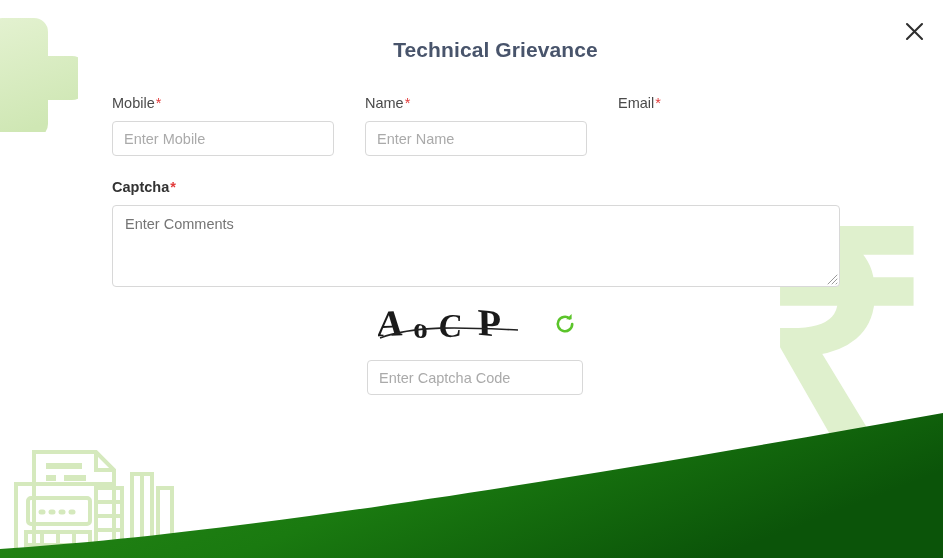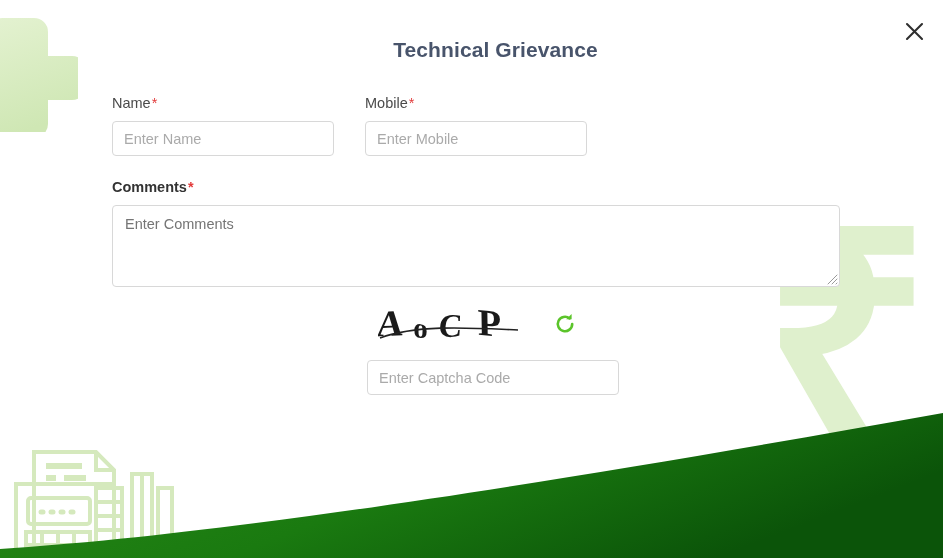--- a/index.html
+++ b/index.html
@@ -201,21 +201,21 @@
     cursor: pointer;
     display: flex;
     align-items: center;
     justify-content: center;
   }
 
   .captcha-input-wrap {
     position: absolute;
     top: 360px;
     left: 367px;
-    width: 252px;
+    width: 216px;
   }
 </style>
 </head>
 <body>
 
 <div class="modal">
 
   <div class="bg-layer">
 
     <svg class="deco-plus" viewBox="0 0 120 120">
@@ -286,39 +286,42 @@
   </div>
 
   <div class="content">
 
     <div class="modal-title">Technical Grievance</div>
 
     <div class="form-row">
 
       <div class="field">
         <label class="field-label">
+          <span>Mobile</span><span class="req">*</span>
+        </label>
+        <input class="txt-input" type="text" placeholder="Enter Mobile" style="">
+      </div>
+
+      <div class="field">
+        <label class="field-label">
           <span>Name</span><span class="req">*</span>
         </label>
         <input class="txt-input" type="text" placeholder="Enter Name" style="">
       </div>
 
       <div class="field">
         <label class="field-label">
-          <span>Mobile</span><span class="req">*</span>
+          <span>Email</span><span class="req">*</span>
         </label>
-        <input class="txt-input" type="text" placeholder="Enter Mobile" style="">
-      </div>
-
-      <div class="field">
       </div>
     </div>
 
     <div class="comments-block">
       <label class="field-label strong">
-        <span>Comments</span><span class="req">*</span>
+        <span>Captcha</span><span class="req">*</span>
       </label>
       <div class="comments-wrap">
         <textarea class="comments-area" placeholder="Enter Comments" style=""></textarea>
         <svg class="resize-grip" viewBox="0 0 14 14">
           <g stroke="#999" stroke-width="1" stroke-linecap="round">
             <line x1="13" y1="4" x2="4" y2="13"></line>
             <line x1="13" y1="8" x2="8" y2="13"></line>
             <line x1="13" y1="12" x2="12" y2="13"></line>
           </g>
         </svg>

